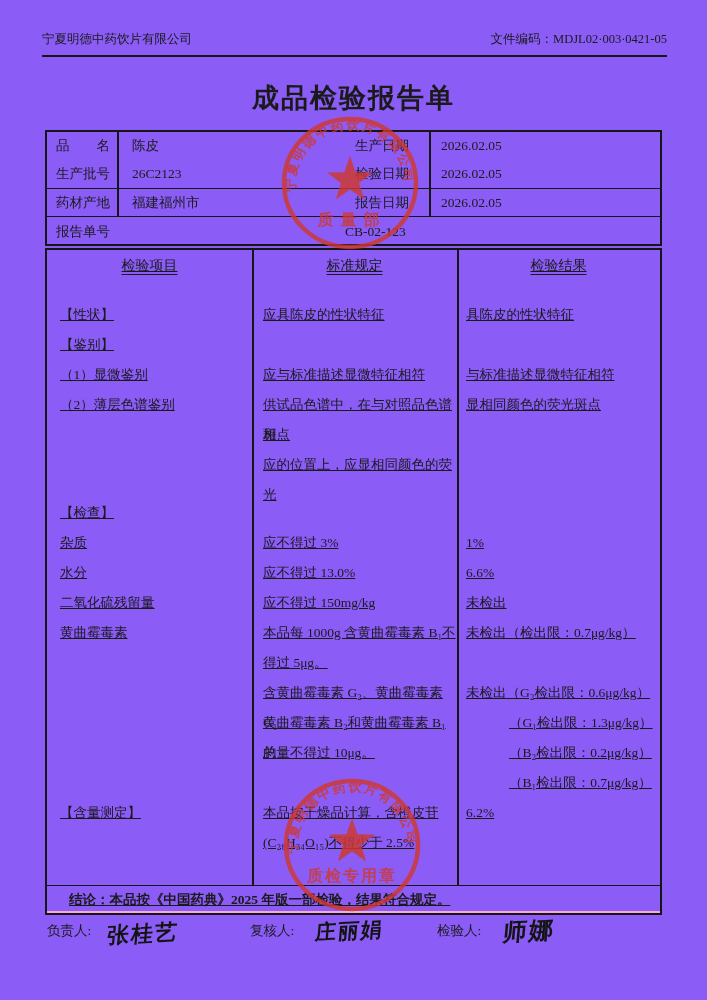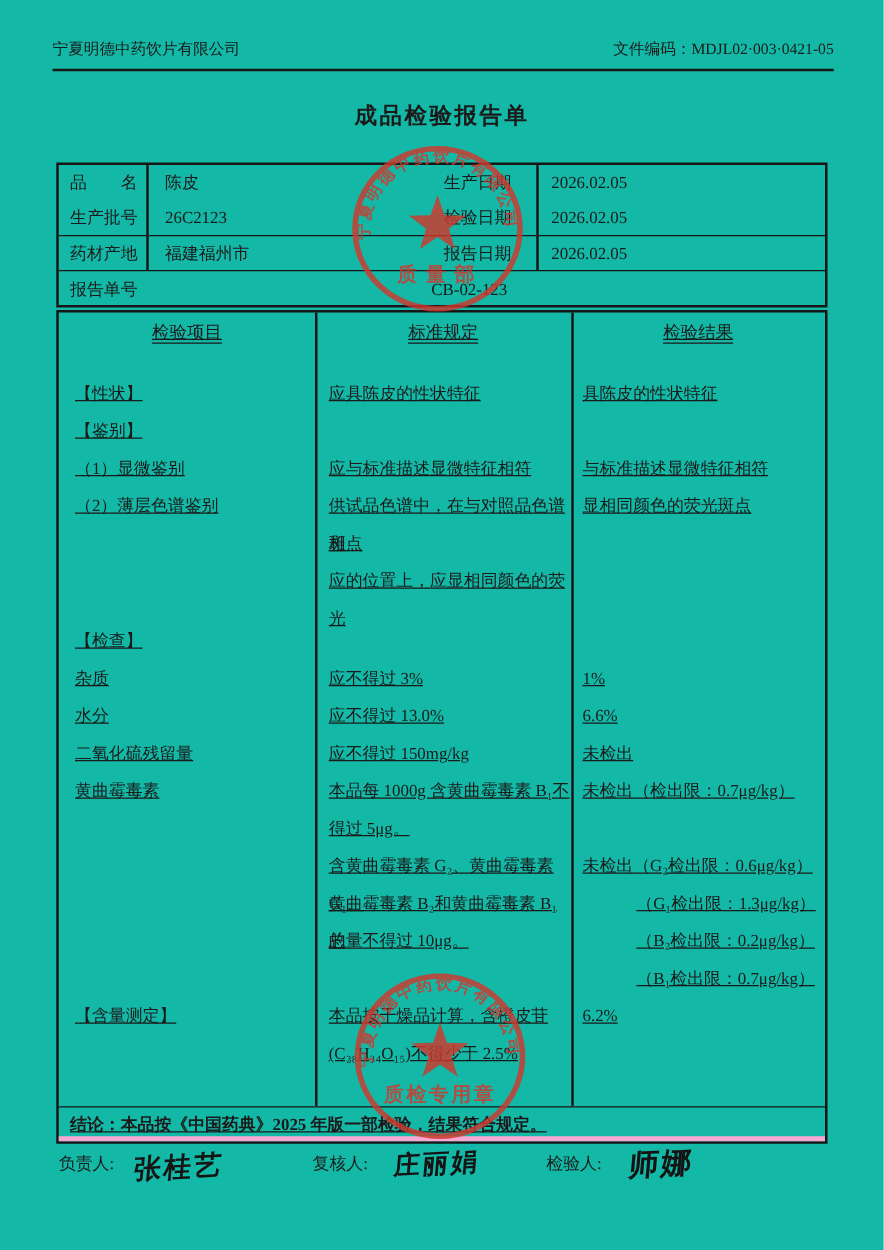--- a/index.html
+++ b/index.html
@@ -1,28 +1,28 @@
 <!DOCTYPE html>
 <html><head>
 <meta charset="utf-8">
 <style>
   * { margin:0; padding:0; box-sizing:border-box; }
   html,body { background:#ffffff; }
   .page {
     position:relative; width:707px; height:1000px; margin:0 auto;
-    background:#14b8a6; color:#1a1a1a;
+    background:#8b5cf6; color:#1a1a1a;
     font-family:"Liberation Serif", serif;
     font-size:13.5px; overflow:hidden;
   }
   
   .doc-header { position:absolute; top:31px; left:42px; right:40px;
     display:flex; justify-content:space-between; font-size:12.5px; }
   .header-rule { position:absolute; top:55px; left:42px; right:40px; height:2px; background:#161616; }
   .doc-title { position:absolute; top:80px; left:0; width:100%; text-align:center;
-    font-size:18px; font-weight:bold; letter-spacing:2px; }
+    font-size:27px; font-weight:bold; letter-spacing:2px; }
 
   
   .info-table { position:absolute; top:130px; left:45px; width:617px; height:116px;
     border:2px solid #161616; }
   .vline { position:absolute; top:0; width:1.5px; background:#161616; }
   .i-block { border-bottom:1.5px solid #161616; }
   .i-row { display:flex; height:28px; line-height:28px; }
   .i-row3 { border-bottom:1.5px solid #161616;justify-content:flex-end; }
   .i-label { width:70px; padding-left:9px; }
   .i-value { width:230px; padding-left:15px; }
@@ -38,22 +38,22 @@
   .thead { display:flex; height:50px; padding-top:7px; font-size:14px; }
   .thead span { display:block; text-align:center; text-decoration:underline; text-underline-offset:4px; }
   .h1 { width:205px; } .h2 { width:205px; } .h3 { flex:1; }
   .trow { display:flex; height:30px; line-height:30px; }
   .tc1 { width:205px; padding-left:13px; }
   .tc2 { width:205px; padding-left:11px; }
   .tc3 { flex:1; padding-left:9px; }
   .ind { padding-left:52px; }
   .tspacer { height:18px; }
 
-  .conclusion { border-top:1.5px solid #161616; border-bottom:4px solid #f9a8d4;
-    height:28px; line-height:27px; padding-left:9px; font-weight:600; }
+  .conclusion { border-top:1.5px solid #161616; border-bottom:2px solid #f9a8d4;
+    height:28px; line-height:27px; padding-left:22px; font-weight:600; }
 
   
   .signatures { position:absolute; top:915px; left:45px; width:617px; height:60px; }
   .sig-label { position:absolute; top:7px; font-size:13.5px; }
   .sig { position:absolute; top:0; font-family:"DejaVu Sans", sans-serif; font-weight:bold;
     font-size:21px; transform:rotate(-3deg) skewX(-8deg); letter-spacing:2px; color:#141414; }
 
   
   .stamp { position:absolute; opacity:0.82; pointer-events:none; }
   .stamp text, .stamp textPath { font-family:"Liberation Serif", serif; }

